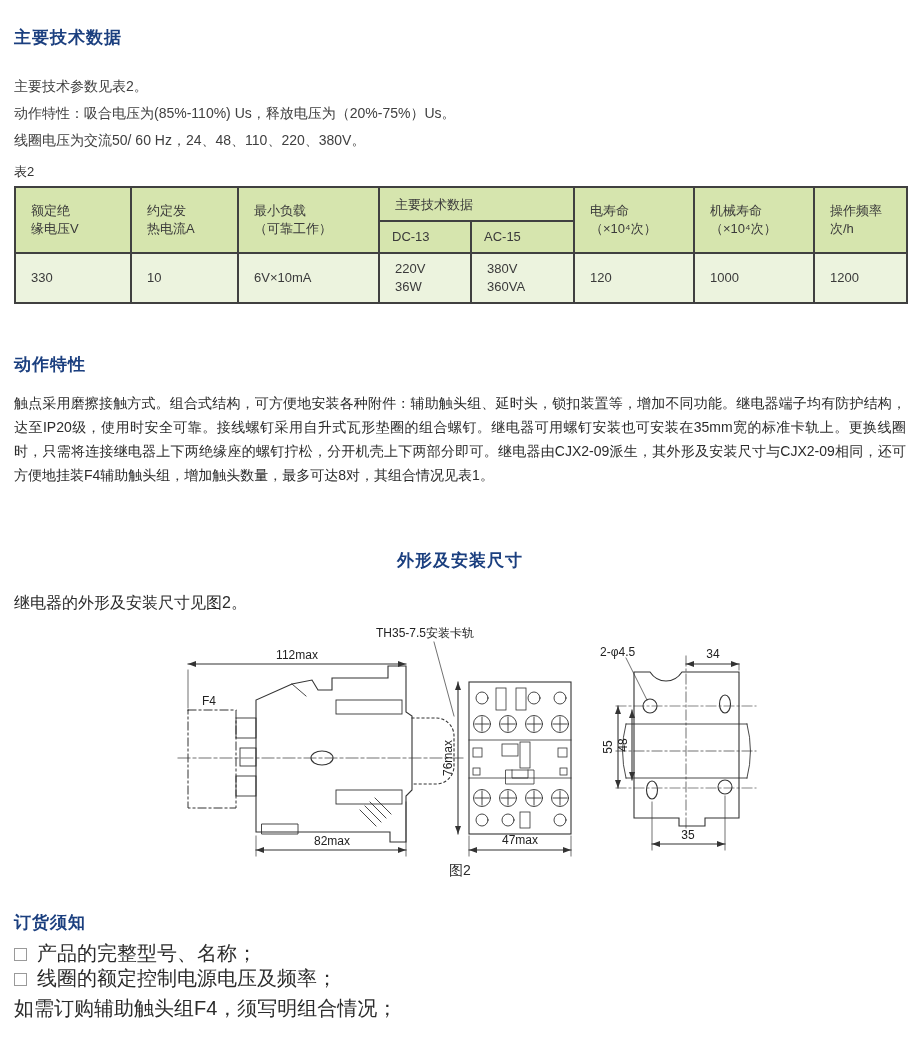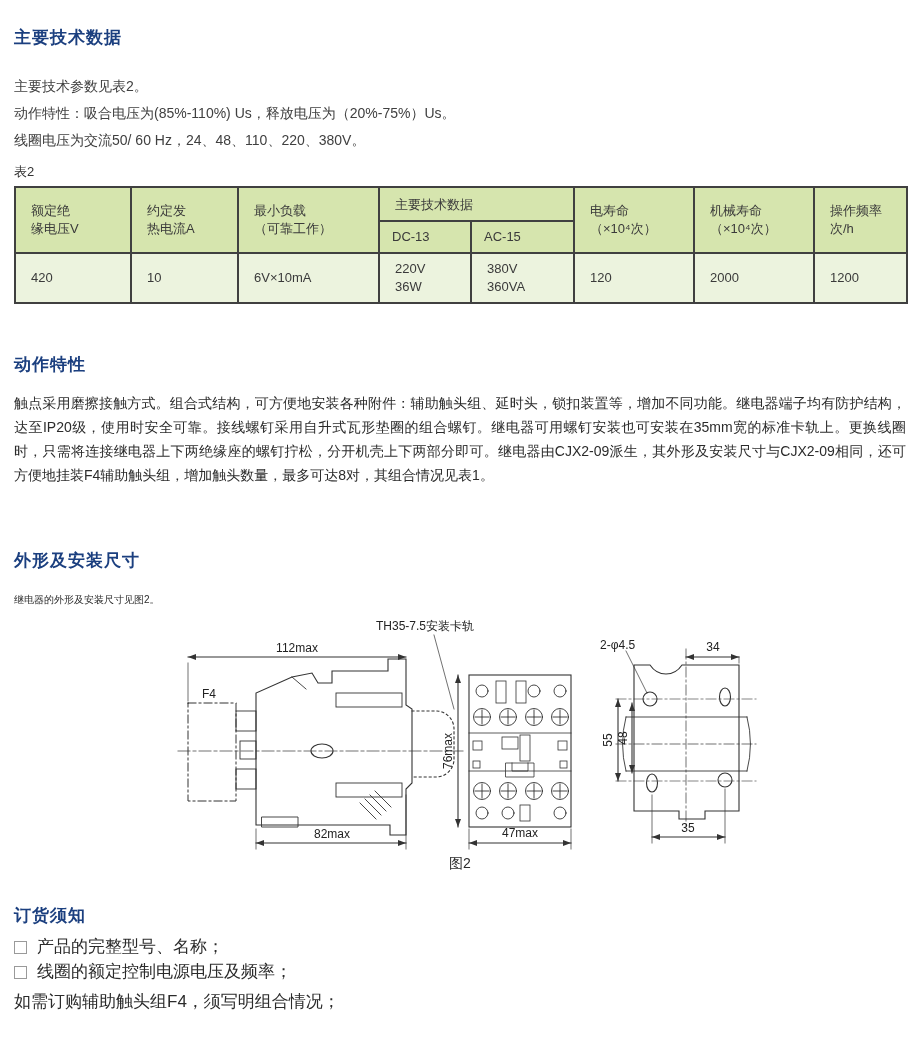--- a/index.html
+++ b/index.html
@@ -32,33 +32,33 @@
   table.spec thead th { background: #d6e5ae; }
   table.spec tbody td { background: #ecf3de; height: 50px; }
   table.spec .grp { height: 27px; padding-top: 8px; }
   table.spec .sub { height: 27px; padding-left: 12px; }
 
   .struct-para {
     margin-top: 15px; font-size: 14px; line-height: 24px;
     text-align: justify; color: #2b2b2b;
   }
   .mt-struct { margin-top: 49px; }
-  .mt-dims { margin-top: 62px; }
-  .dims-intro { margin-top: 21px; font-size: 10px; color: #2b2b2b; }
+  .mt-dims { margin-top: 62px; text-align: center; }
+  .dims-intro { margin-top: 21px; font-size: 16px; color: #2b2b2b; }
 
   .figure-wrap { margin-top: 6px; margin-left: 150px; width: 600px; }
   svg.drawing { display: block; }
   svg.drawing text { font-family: "Liberation Sans", "DejaVu Sans", sans-serif; font-size: 12px; fill: #222; stroke: none; }
   .fig-caption { text-align: center; font-size: 14px; color: #2b2b2b; margin-top: 2px; }
 
   .mt-order { margin-top: 31px; }
   .order-intro { margin-top: 23px; padding-left: 11px; font-size: 14px; color: #2b2b2b; }
   ul.checklist { list-style: none; margin-top: 7px; }
   ul.checklist li {
-    font-size: 17px; color: #2b2b2b; line-height: 25px;
+    font-size: 20px; color: #2b2b2b; line-height: 25px;
     white-space: pre-wrap; display: flex; align-items: baseline;
   }
   ul.checklist li.gap-before { margin-top: 5px; }
   .cbx {
     display: inline-block; width: 13px; height: 13px; flex: 0 0 13px;
     border: 1px solid #9a9a9a; background: #fff;
     margin-right: 10px; position: relative; top: 1px; align-self: center;
   }
 </style>
 </head>
@@ -102,29 +102,29 @@
         <th rowspan="2">操作频率
 次/h</th>
       </tr>
       <tr>
         <th class="sub">DC-13</th>
         <th class="sub">AC-15</th>
       </tr>
     </thead>
     <tbody>
       <tr>
-        <td>420</td>
+        <td>330</td>
         <td>10</td>
         <td>6V×10mA</td>
         <td>220V
 36W</td>
         <td>380V
 360VA</td>
         <td>120</td>
-        <td>2000</td>
+        <td>1000</td>
         <td>1200</td>
       </tr>
     </tbody>
   </table>
 
   <h2 class="sec-title mt-struct">动作特性</h2>
   <p class="struct-para">触点采用磨擦接触方式。组合式结构，可方便地安装各种附件：辅助触头组、延时头，锁扣装置等，增加不同功能。继电器端子均有防护结构，达至IP20级，使用时安全可靠。接线螺钉采用自升式瓦形垫圈的组合螺钉。继电器可用螺钉安装也可安装在35mm宽的标准卡轨上。更换线圈时，只需将连接继电器上下两绝缘座的螺钉拧松，分开机壳上下两部分即可。继电器由CJX2-09派生，其外形及安装尺寸与CJX2-09相同，还可方便地挂装F4辅助触头组，增加触头数量，最多可达8对，其组合情况见表1。</p>
 
   <h2 class="sec-title mt-dims">外形及安装尺寸</h2>
   <p class="dims-intro">继电器的外形及安装尺寸见图2。</p>

